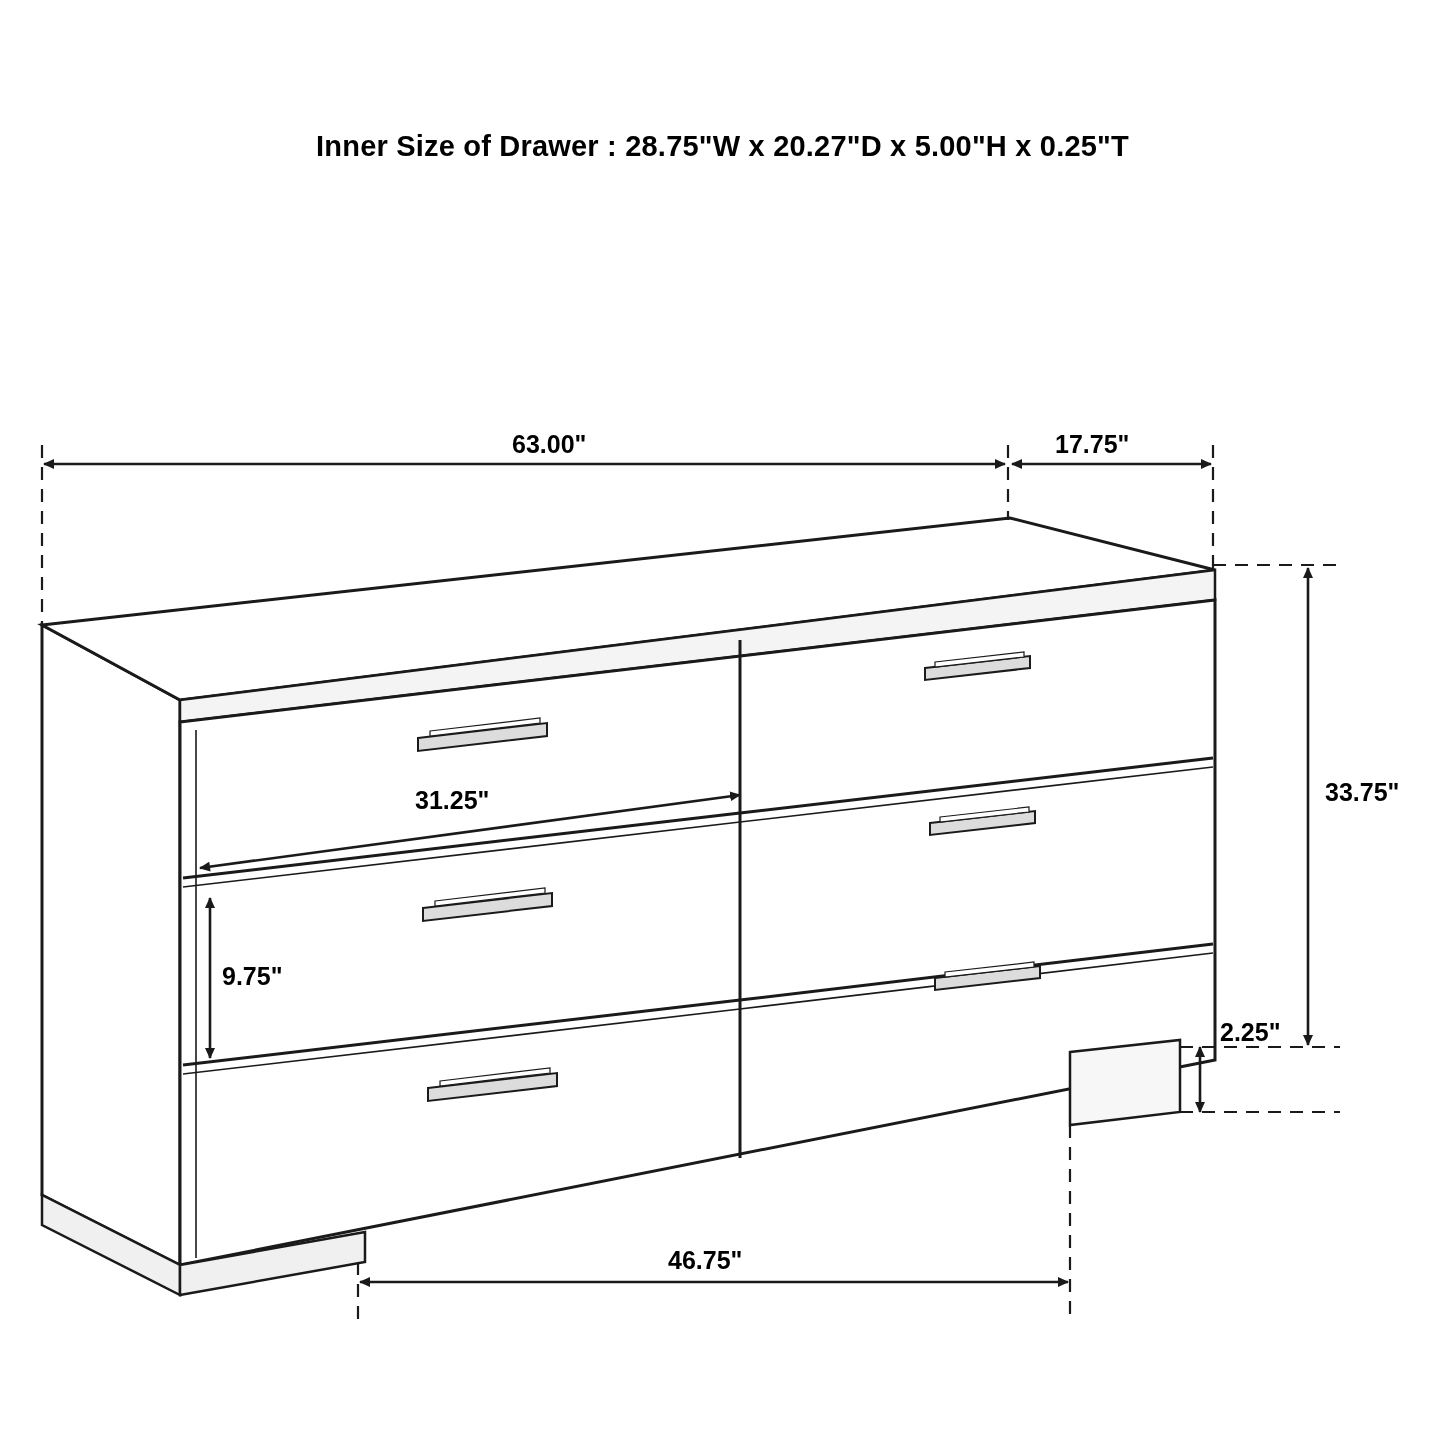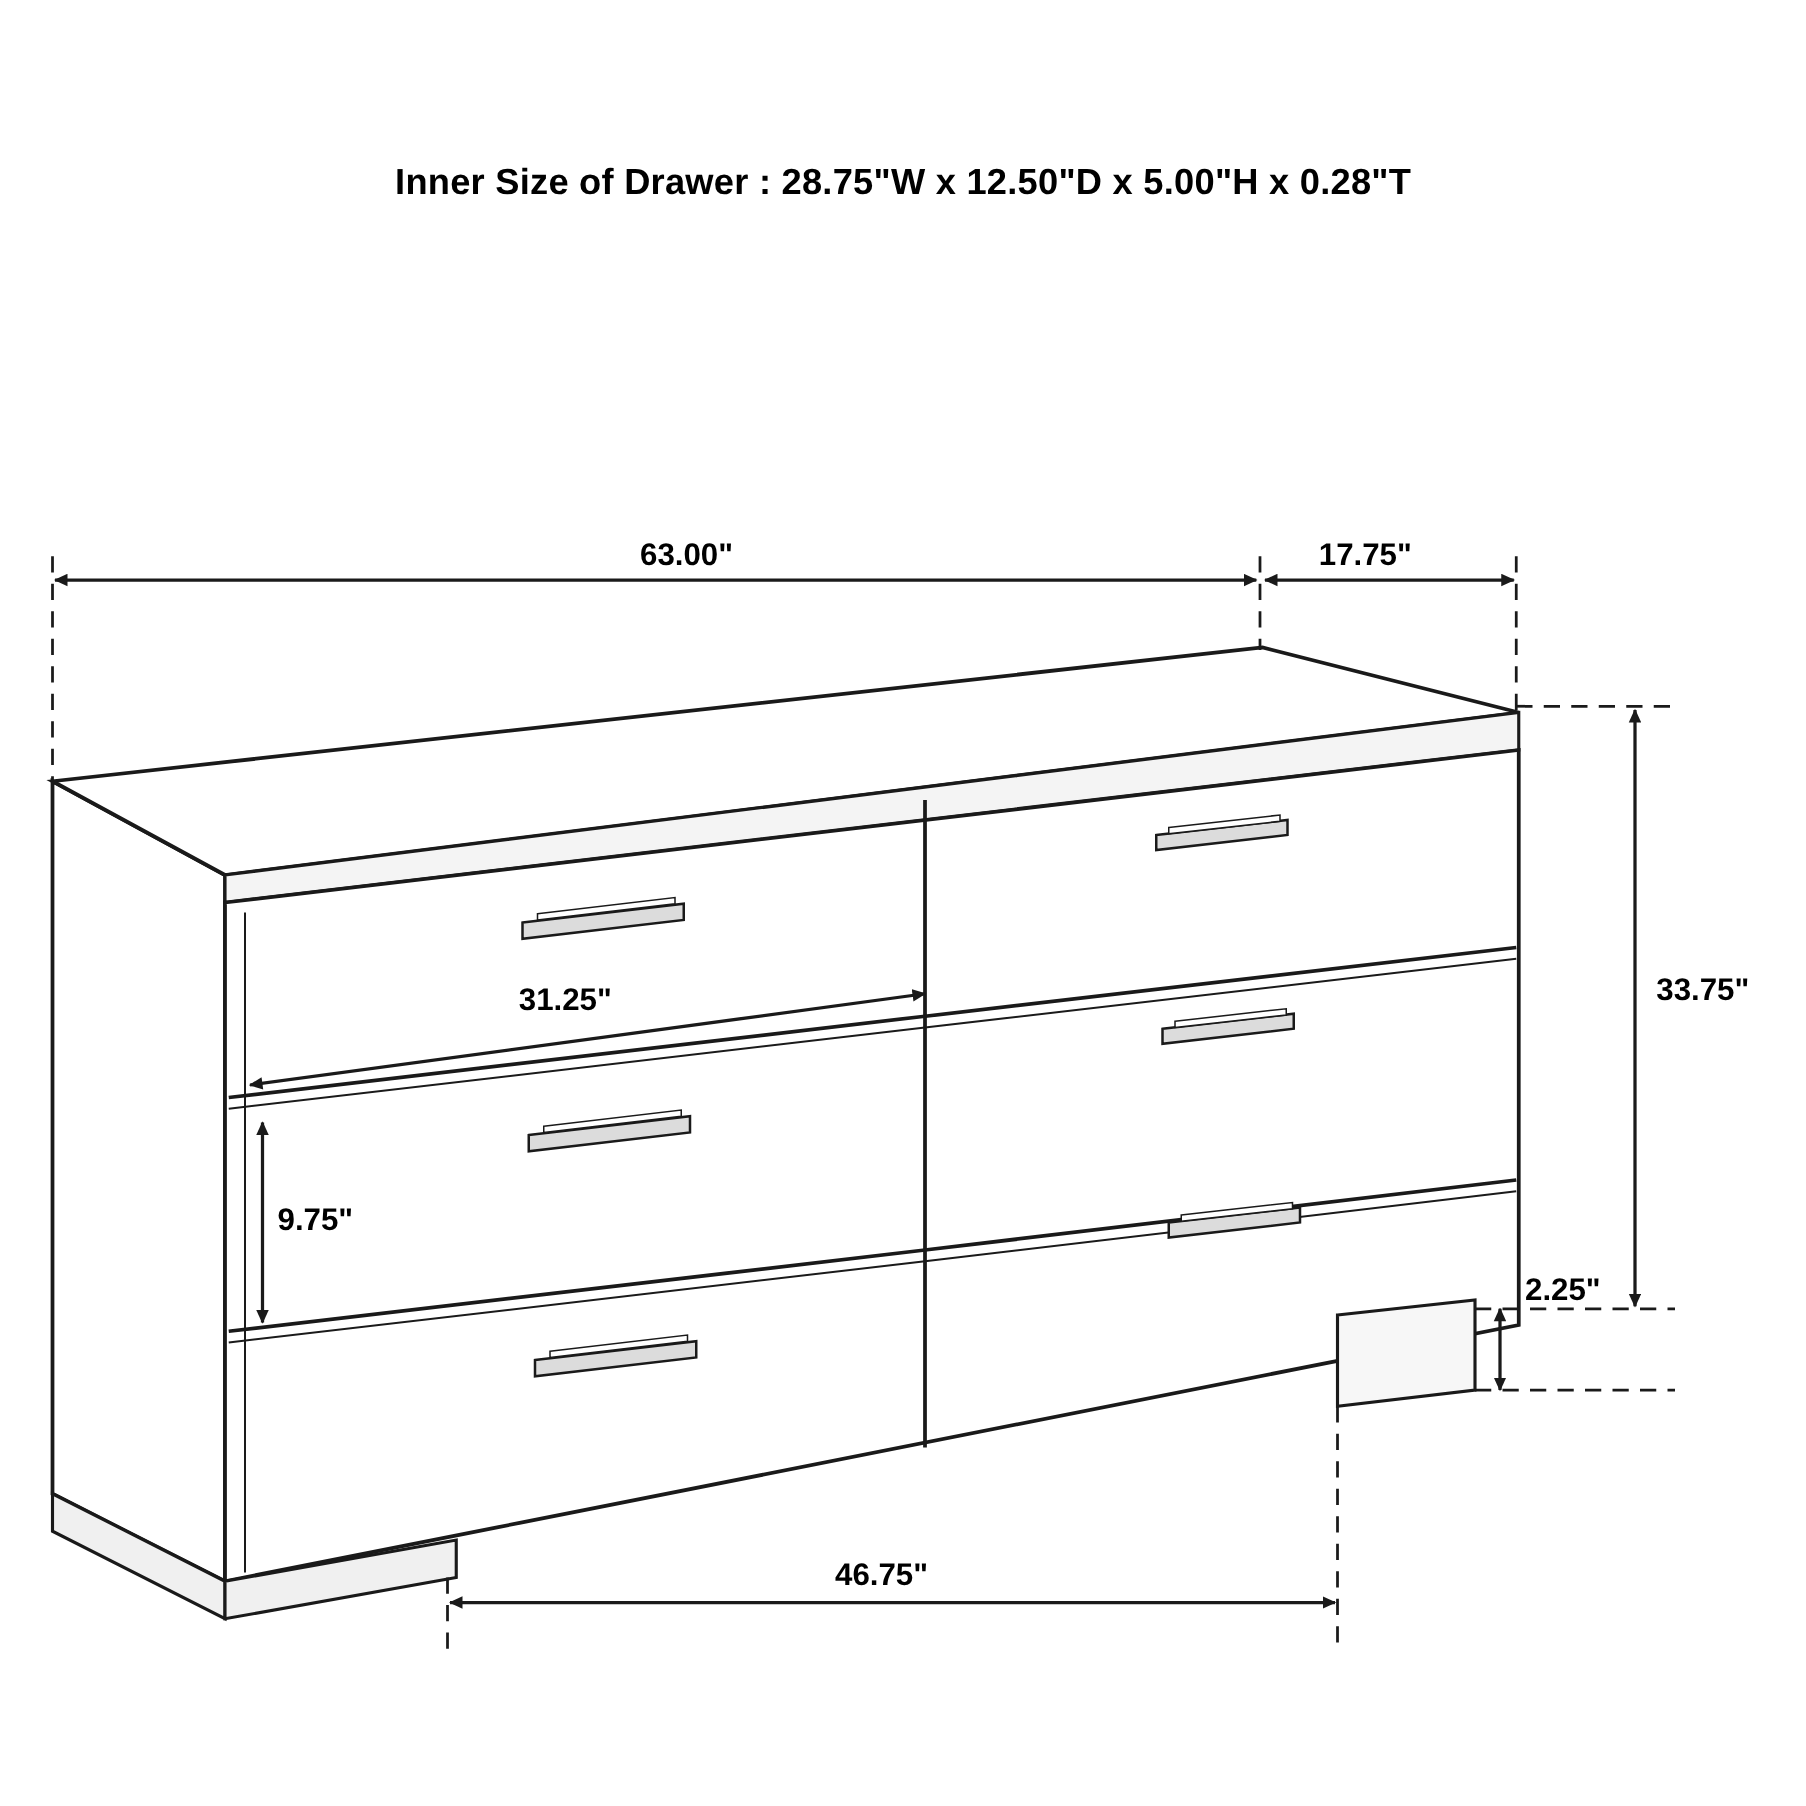--- a/index.html
+++ b/index.html
@@ -43,21 +43,21 @@
     font-weight: bold;
     color: #000000;
     white-space: nowrap;
   }
 </style>
 </head>
 <body>
 
 <div id="stage">
 
-  <div id="title">Inner Size of Drawer : 28.75"W x 12.50"D x 5.00"H x 0.28"T</div>
+  <div id="title">Inner Size of Drawer : 28.75"W x 20.27"D x 5.00"H x 0.25"T</div>
 
   <svg class="diagram" viewBox="0 0 1445 1445">
     <defs>
       <marker id="arrowEnd" markerWidth="12" markerHeight="12" refX="10" refY="5" orient="auto" markerUnits="userSpaceOnUse">
         <path d="M0,0 L11,5 L0,10 z" fill="#1a1a1a"></path>
       </marker>
       <marker id="arrowStart" markerWidth="12" markerHeight="12" refX="1" refY="5" orient="auto" markerUnits="userSpaceOnUse">
         <path d="M11,0 L0,5 L11,10 z" fill="#1a1a1a"></path>
       </marker>
     </defs>

